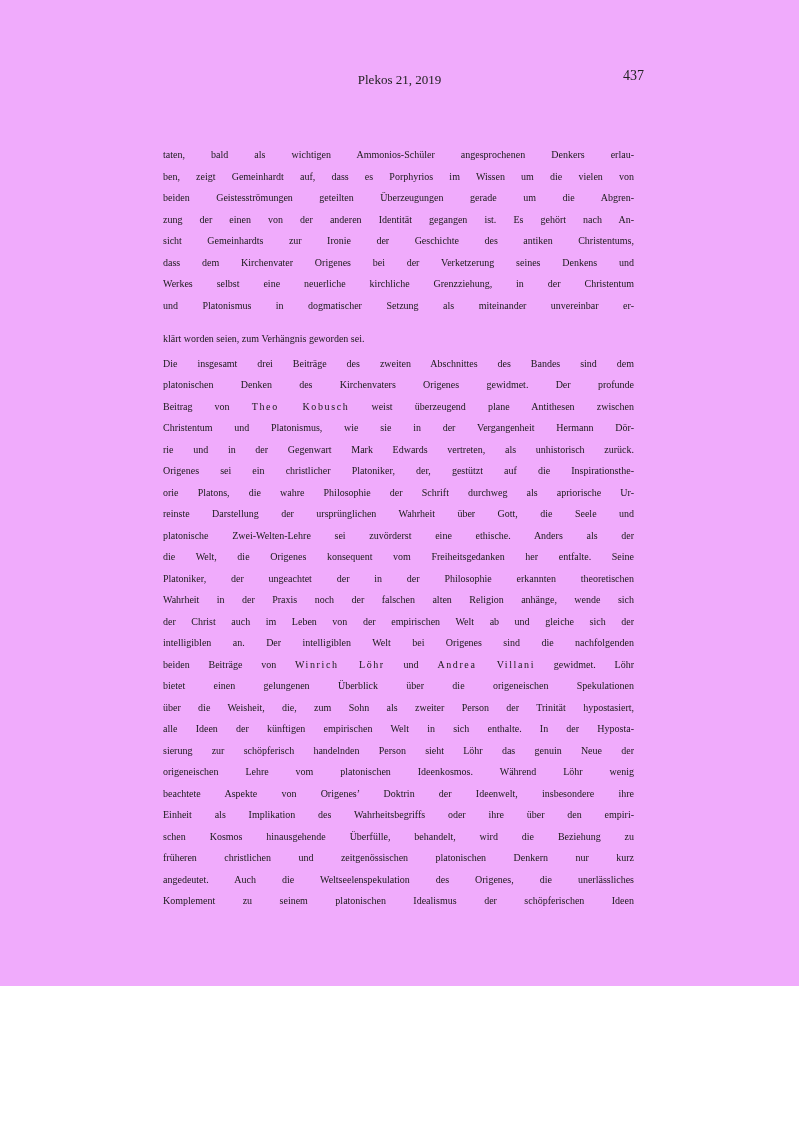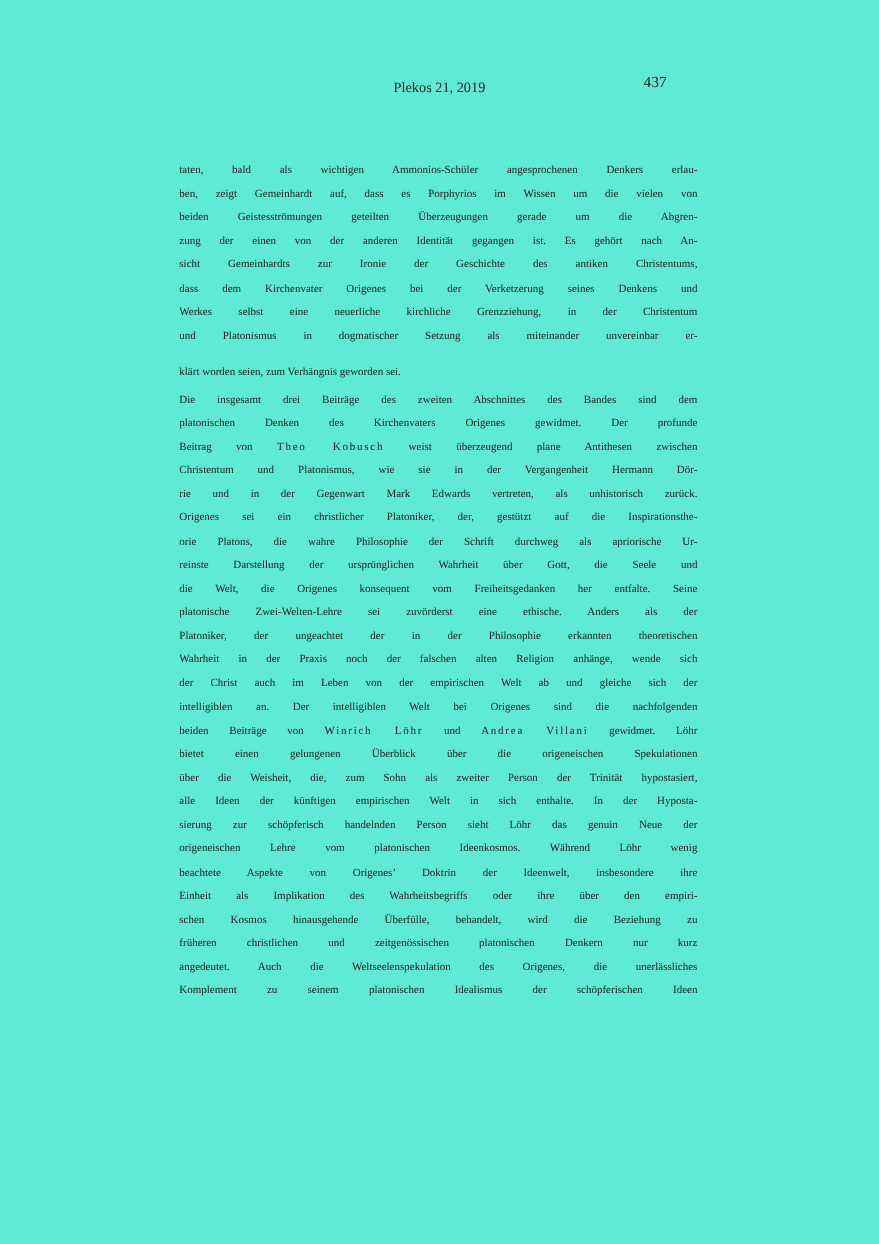--- a/index.html
+++ b/index.html
@@ -1,23 +1,23 @@
 <!DOCTYPE html>
 <html><head>
 <meta charset="utf-8">
 <style>
   html, body { margin: 0; padding: 0; background: #ffffff; }
   body { width: 799px; height: 1131px; position: relative; overflow: hidden; }
-  .page { position: absolute; left: 0; top: 0; width: 799px; height: 1131px; background: #5eead4; }
+  .page { position: absolute; left: 0; top: 0; width: 799px; height: 986px; background: #f0abfc; }
   .running-head {
     position: absolute; top: 72px; left: 0; width: 799px; text-align: center;
     font-family: "Liberation Serif", "DejaVu Serif", serif; font-size: 13px; color: #222;
   }
   .page-number {
-    position: absolute; top: 68px; left: 572px; width: 34px; text-align: right;
+    position: absolute; top: 68px; left: 610px; width: 34px; text-align: right;
     font-family: "Liberation Serif", "DejaVu Serif", serif; font-size: 14px; color: #222;
   }
   .body-text {
     position: absolute; left: 163px; top: 144px; width: 471px;
     font-family: "Liberation Serif", "DejaVu Serif", serif; font-size: 10px; color: #1a1a1a;
   }
   .para { margin: 0; }
   .para + .para { margin-top: 3px; }
   .line {
     display: block; height: 21.5px; line-height: 21.5px; white-space: nowrap;
@@ -47,22 +47,22 @@
     </p>
     <p class="para">
       <span class="line">Die insgesamt drei Beiträge des zweiten Abschnittes des Bandes sind dem</span>
       <span class="line">platonischen Denken des Kirchenvaters Origenes gewidmet. Der profunde</span>
       <span class="line"><span>Beitrag von </span><span class="spaced">Theo Kobusch</span><span> weist überzeugend plane Antithesen zwischen</span></span>
       <span class="line">Christentum und Platonismus, wie sie in der Vergangenheit Hermann Dör-</span>
       <span class="line">rie und in der Gegenwart Mark Edwards vertreten, als unhistorisch zurück.</span>
       <span class="line">Origenes sei ein christlicher Platoniker, der, gestützt auf die Inspirationsthe-</span>
       <span class="line">orie Platons, die wahre Philosophie der Schrift durchweg als apriorische Ur-</span>
       <span class="line">reinste Darstellung der ursprünglichen Wahrheit über Gott, die Seele und</span>
+      <span class="line">platonische Zwei-Welten-Lehre sei zuvörderst eine ethische. Anders als der</span>
       <span class="line">die Welt, die Origenes konsequent vom Freiheitsgedanken her entfalte. Seine</span>
-      <span class="line">platonische Zwei-Welten-Lehre sei zuvörderst eine ethische. Anders als der</span>
       <span class="line">Platoniker, der ungeachtet der in der Philosophie erkannten theoretischen</span>
       <span class="line">Wahrheit in der Praxis noch der falschen alten Religion anhänge, wende sich</span>
       <span class="line">der Christ auch im Leben von der empirischen Welt ab und gleiche sich der</span>
       <span class="line">intelligiblen an. Der intelligiblen Welt bei Origenes sind die nachfolgenden</span>
       <span class="line"><span>beiden Beiträge von </span><span class="spaced">Winrich Löhr</span><span> und </span><span class="spaced">Andrea Villani</span><span> gewidmet. Löhr</span></span>
       <span class="line">bietet einen gelungenen Überblick über die origeneischen Spekulationen</span>
       <span class="line">über die Weisheit, die, zum Sohn als zweiter Person der Trinität hypostasiert,</span>
       <span class="line">alle Ideen der künftigen empirischen Welt in sich enthalte. In der Hyposta-</span>
       <span class="line">sierung zur schöpferisch handelnden Person sieht Löhr das genuin Neue der</span>
       <span class="line">origeneischen Lehre vom platonischen Ideenkosmos. Während Löhr wenig</span>

